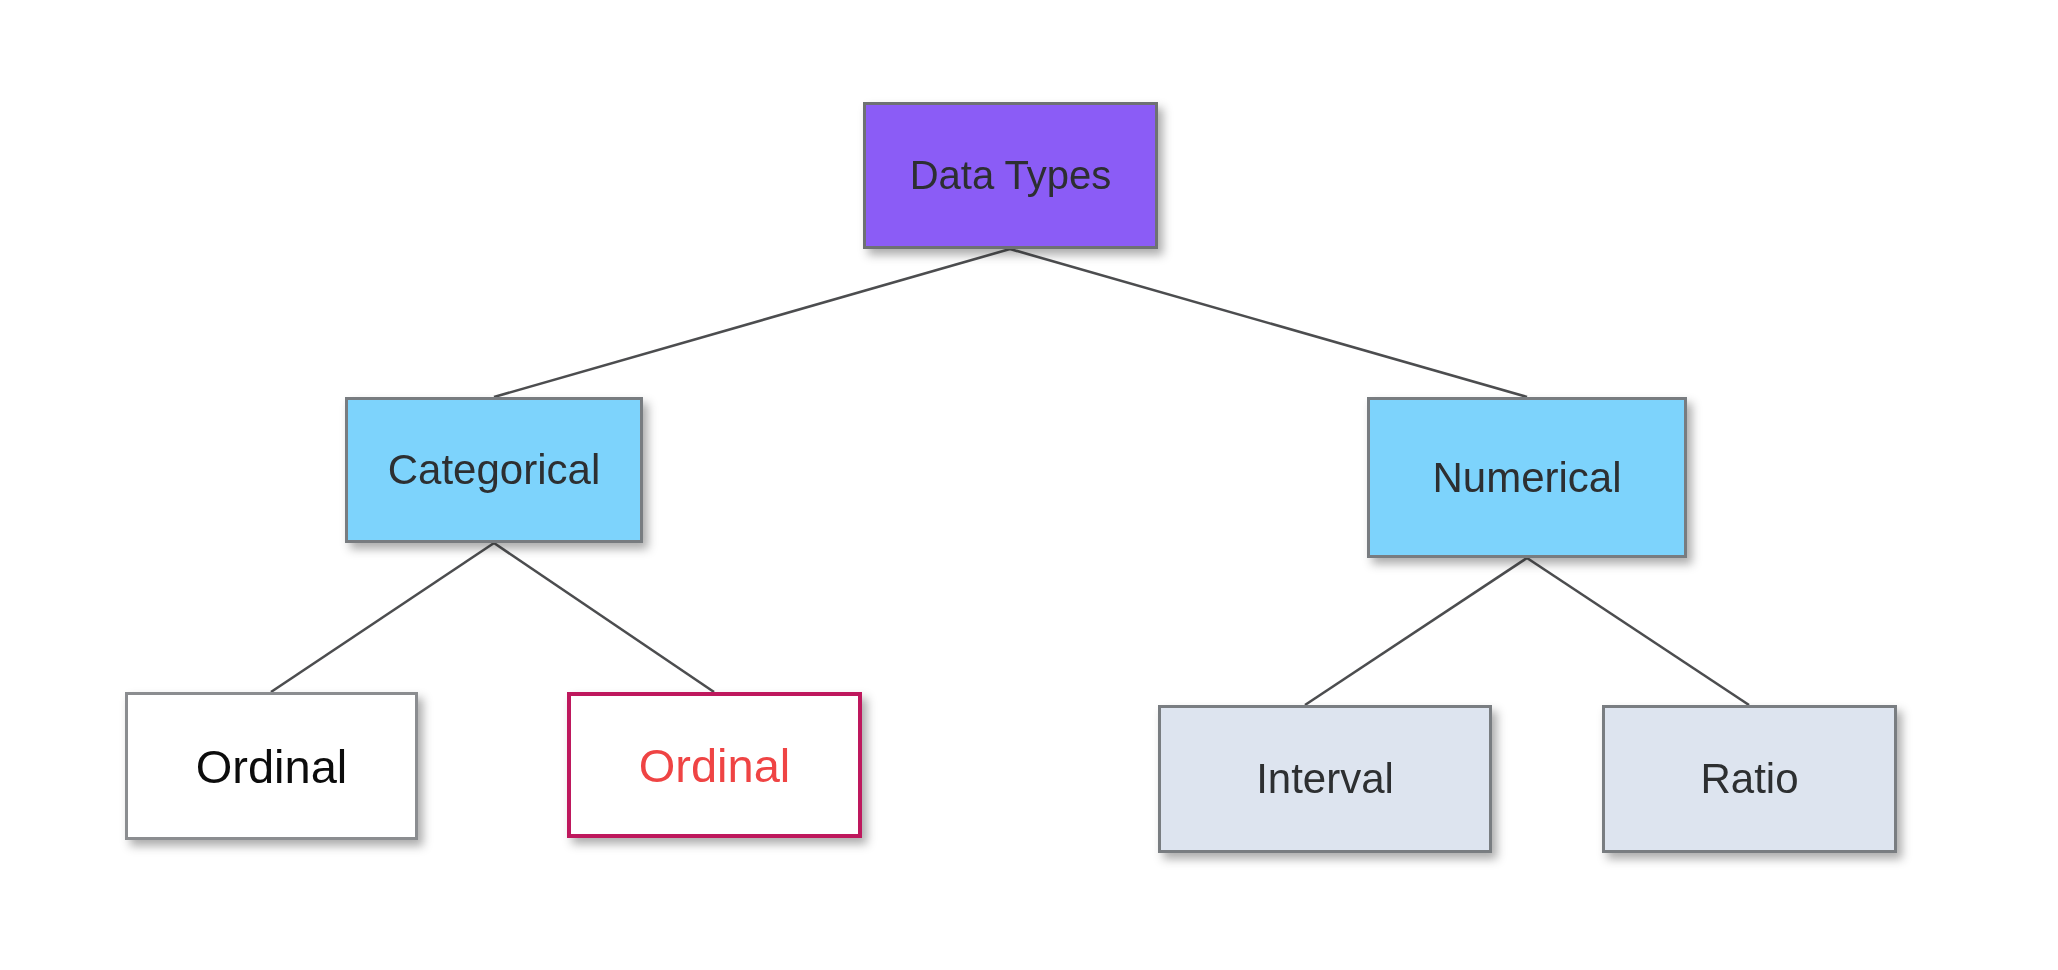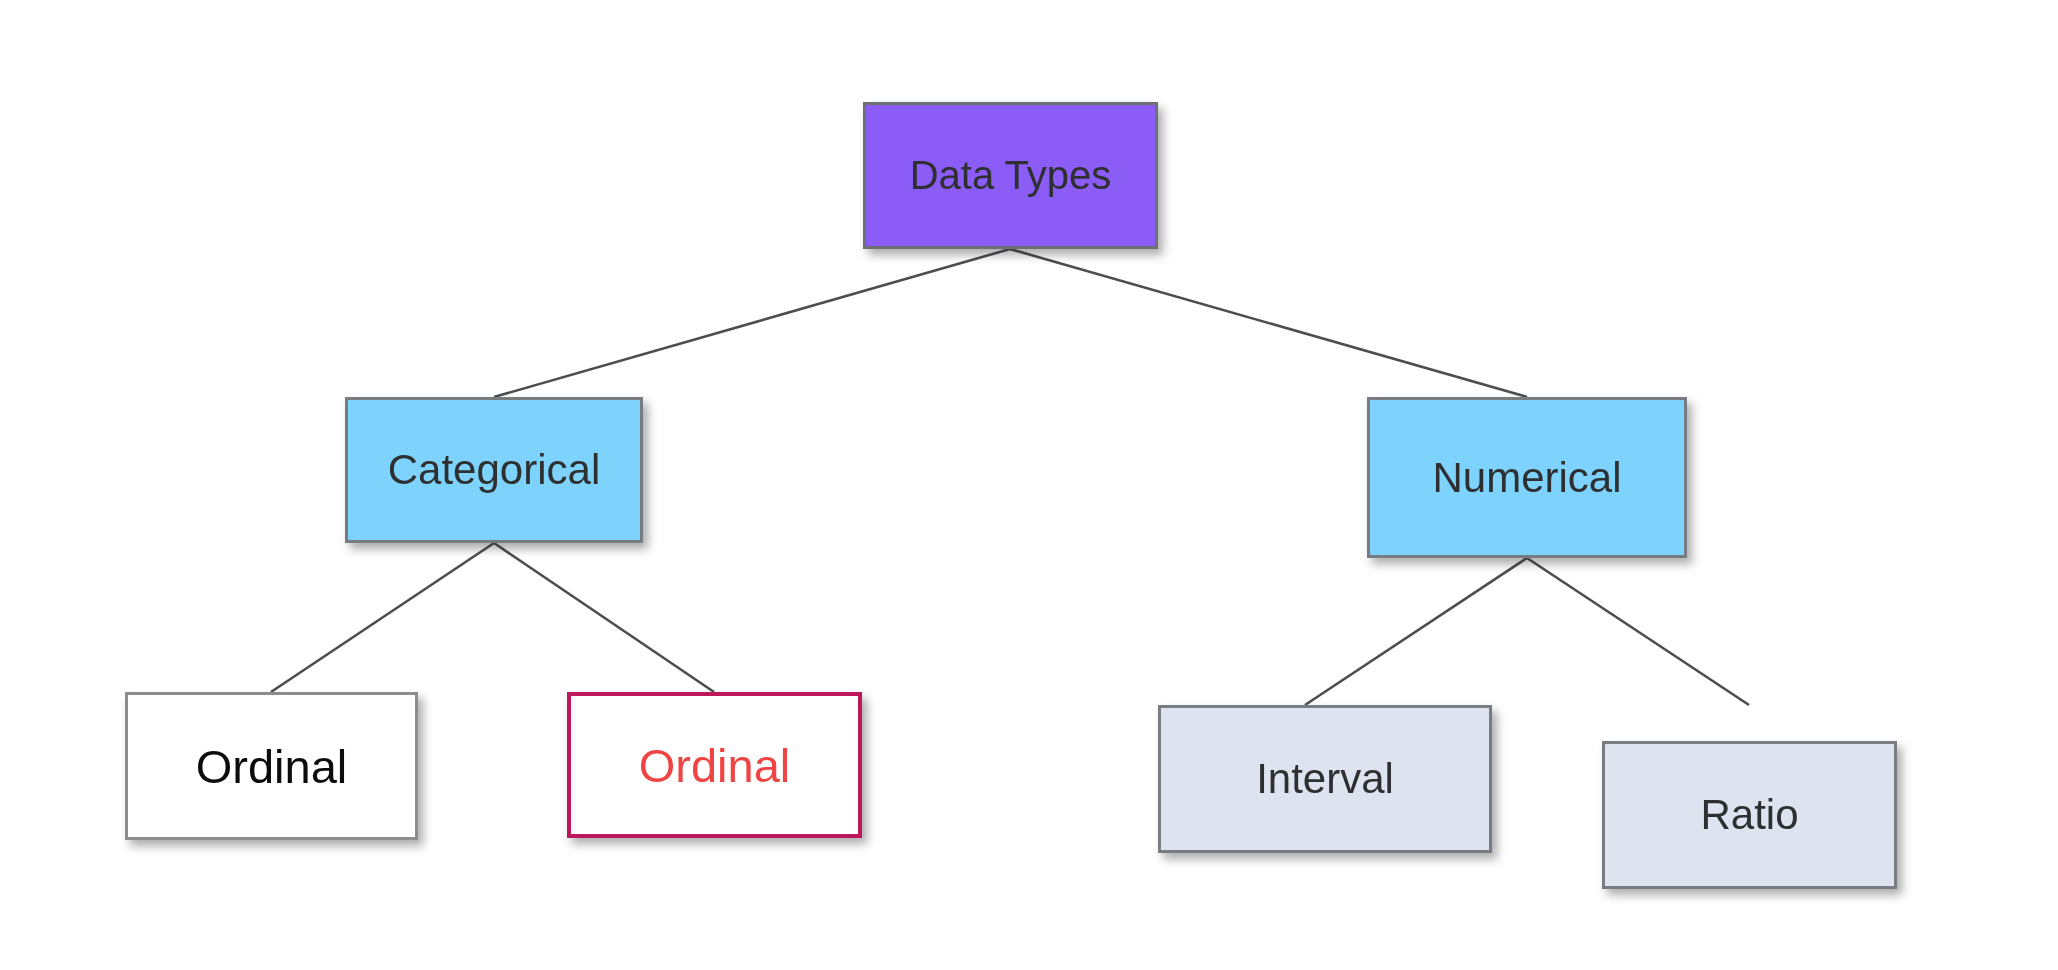--- a/index.html
+++ b/index.html
@@ -80,21 +80,20 @@
     border: 3px solid #797d81;
     font-size: 42px;
     color: #2d2f31;
   }
   .node-ratio {
     left: 1602px; top: 705px; width: 295px; height: 148px;
     background: #dde4ef;
     border: 3px solid #797d81;
     font-size: 42px;
     color: #2d2f31;
-    margin-top: 36px;
   }
 </style>
 </head>
 <body>
 
 <div id="canvas">
 
   <svg id="edges" viewBox="0 0 2058 970" xmlns="http://www.w3.org/2000/svg">
     <line x1="1010" y1="249" x2="494" y2="397" stroke="#4c4d4f" stroke-width="2.6"></line>
     <line x1="1010" y1="249" x2="1527" y2="397" stroke="#4c4d4f" stroke-width="2.6"></line>

